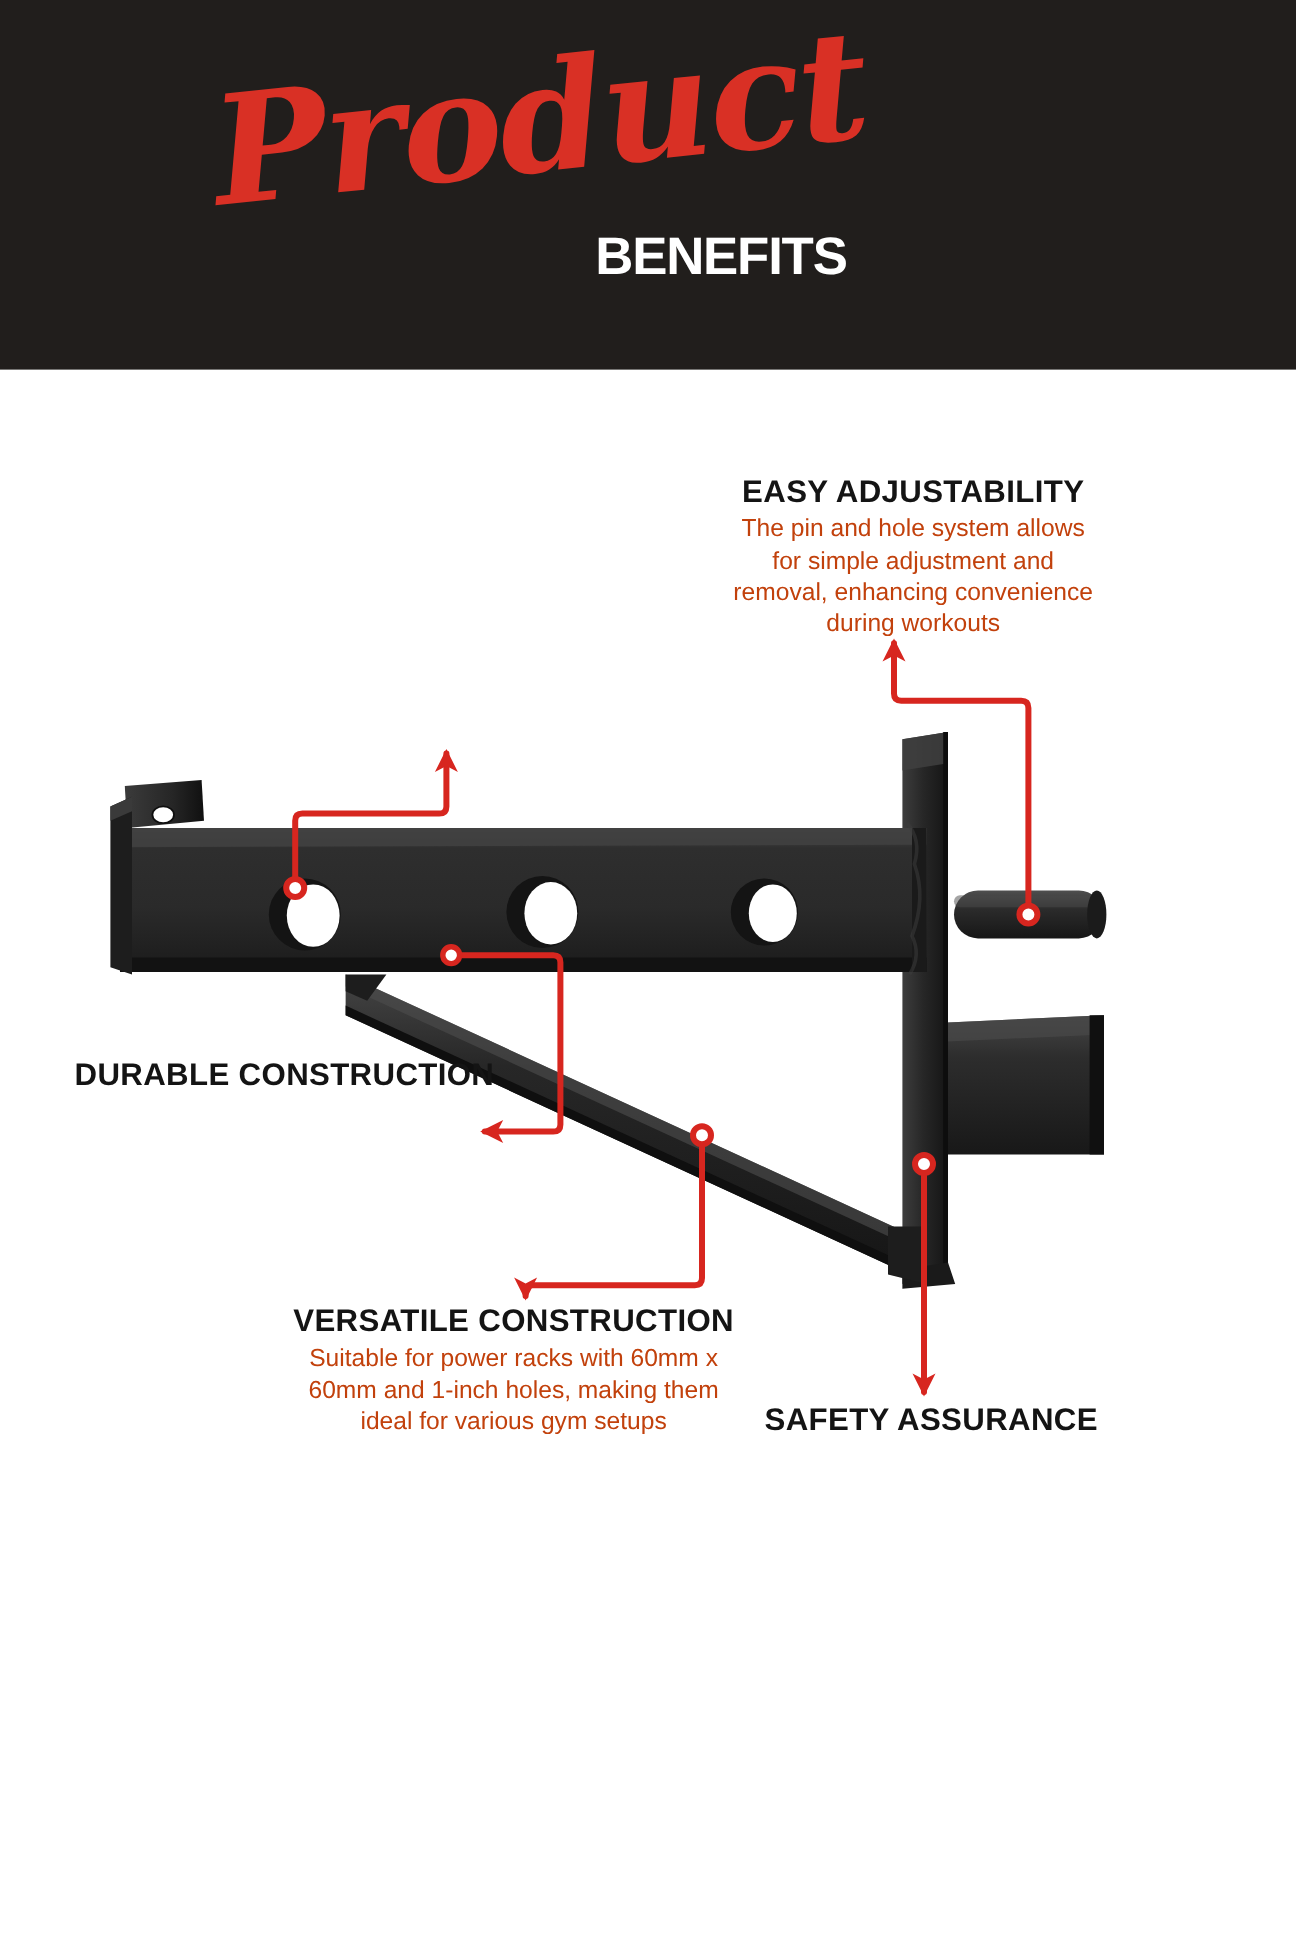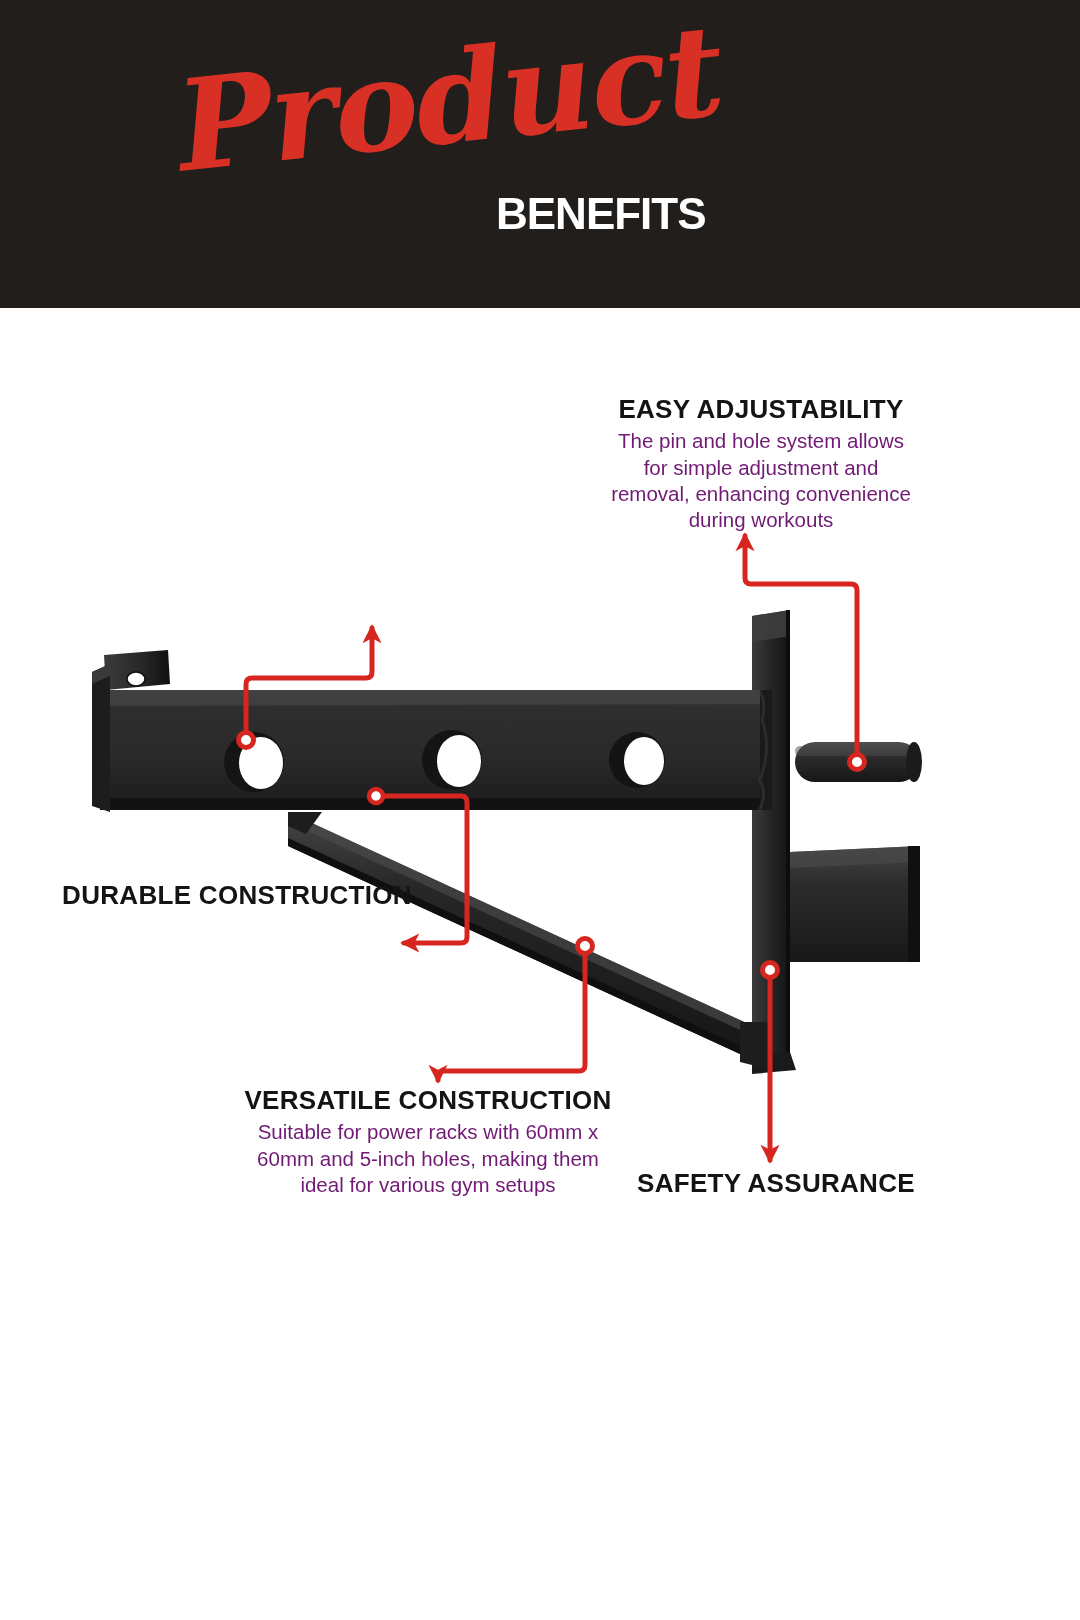--- a/index.html
+++ b/index.html
@@ -66,21 +66,21 @@
     font-weight: bold;
     font-size: 26px;
     letter-spacing: 0.3px;
     color: #141414;
     line-height: 1.35;
     margin-bottom: 1px;
   }
   .callout .c-body {
     font-family: "Liberation Sans", sans-serif;
     font-size: 20.5px;
-    color: #701a75;
+    color: #c2410c;
     line-height: 1.29;
     white-space: pre-line;
   }
   .align-center { text-align: center; }
 
   .co-easy   { left: 576px; top: 392px;  width: 370px; }
   .co-high   { left: 140px; top: 520px;  width: 480px; }
   .co-dur    { left: 62px;  top: 878px;  width: 350px; }
   .co-vers   { left: 238px; top: 1083px; width: 380px; }
   .co-safe   { left: 608px; top: 1166px; width: 336px; }
@@ -266,21 +266,21 @@
   </div>
 
 
   <div class="callout co-dur align-center">
     <div class="c-title">DURABLE CONSTRUCTION</div>
   </div>
 
   <div class="callout co-vers align-center">
     <div class="c-title">VERSATILE CONSTRUCTION</div>
     <div class="c-body">Suitable for power racks with 60mm x
-60mm and 5-inch holes, making them
+60mm and 1-inch holes, making them
 ideal for various gym setups</div>
   </div>
 
   <div class="callout co-safe align-center">
     <div class="c-title">SAFETY ASSURANCE</div>
   </div>
 
 </div>
 
 </body></html>

